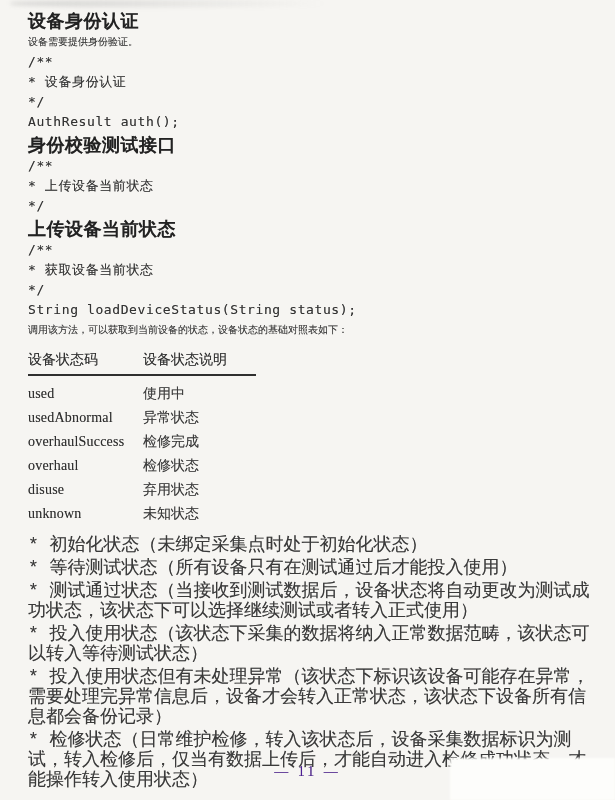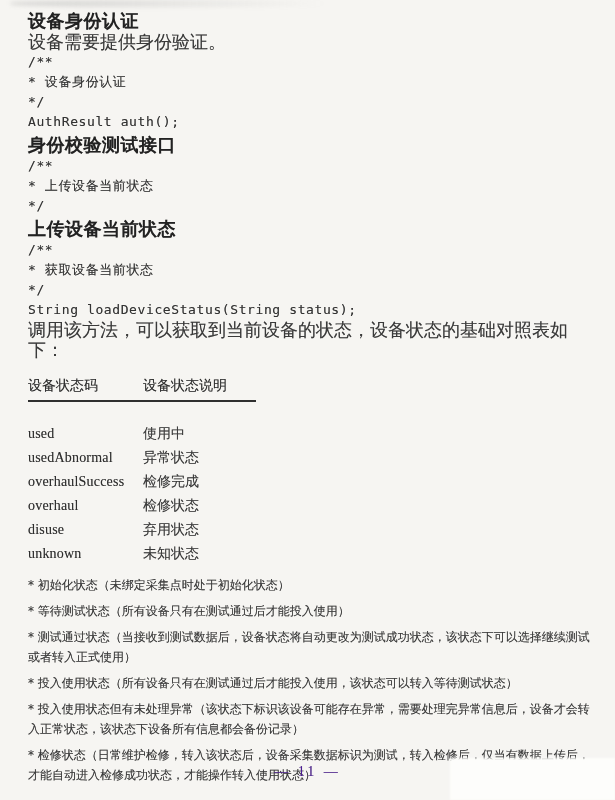--- a/index.html
+++ b/index.html
@@ -26,66 +26,67 @@
   }
   .hd {
     font-size: 18px;
     font-weight: 700;
     color: #222222;
     line-height: 22px;
     margin: 2px 0 0 0;
     letter-spacing: 0.5px;
   }
   .ln {
-    font-size: 18px;
+    font-size: 10px;
     line-height: 20px;
     margin: 0;
   }
   .code {
     font-family: "DejaVu Sans Mono", "Liberation Mono", monospace;
     font-size: 13px;
     line-height: 20px;
     letter-spacing: 0.6px;
     color: #333333;
     margin: 0;
     white-space: pre;
   }
   table.status-table {
     border-collapse: collapse;
-    margin-top: 17px;
+    margin-top: 11px;
     table-layout: fixed;
     width: 228px;
   }
   table.status-table th {
     text-align: left;
     font-weight: 400;
     font-size: 14px;
     color: #2e2e2e;
     padding: 0 0 5px 0;
     border-bottom: 2px solid #2f2f2f;
   }
   table.status-table th:first-child { width: 115px; }
   table.status-table td {
     padding: 0;
     height: 24px;
     vertical-align: middle;
     font-size: 14px;
   }
-  table.status-table tbody tr:first-child td { padding-top: 20px; }
+  table.status-table tbody tr:first-child td { padding-top: 6px; }
   td.code-cell {
     font-family: "Liberation Serif", "DejaVu Serif", serif;
     font-size: 15px;
     color: #2e2e2e;
     letter-spacing: 0.2px;
   }
   .bullets { margin-top: 9px; }
   .bullet {
-    font-size: 12px;
+    font-size: 18px;
     line-height: 20px;
-    margin: 6px 0 3px 0;
+    margin: 0 0 3px 0;
+    font-family: Liberation Mono, monospace;
   }
   .page-number {
     position: absolute;
     left: 0;
     right: 0;
     bottom: 20px;
     text-align: center;
     font-family: "Liberation Serif", "DejaVu Serif", serif;
     font-size: 14px;
     color: #4c1d95;
@@ -173,21 +174,21 @@
           <td class="code-cell">unknown</td>
           <td>未知状态</td>
         </tr>
       </tbody>
     </table>
 
     <div class="bullets">
       <p class="bullet">* 初始化状态（未绑定采集点时处于初始化状态）</p>
       <p class="bullet">* 等待测试状态（所有设备只有在测试通过后才能投入使用）</p>
       <p class="bullet">* 测试通过状态（当接收到测试数据后，设备状态将自动更改为测试成功状态，该状态下可以选择继续测试或者转入正式使用）</p>
-      <p class="bullet">* 投入使用状态（所有设备只有在测试通过后才能投入使用，该状态可以转入等待测试状态）</p>
+      <p class="bullet">* 投入使用状态（该状态下采集的数据将纳入正常数据范畴，该状态可以转入等待测试状态）</p>
       <p class="bullet">* 投入使用状态但有未处理异常（该状态下标识该设备可能存在异常，需要处理完异常信息后，设备才会转入正常状态，该状态下设备所有信息都会备份记录）</p>
       <p class="bullet">* 检修状态（日常维护检修，转入该状态后，设备采集数据标识为测试，转入检修后，仅当有数据上传后，才能自动进入检修成功状态，才能操作转入使用状态）</p>
     </div>
   </div>
 
   <div class="page-number">— 11 —</div>
   <div class="patch-bottom-right"></div>
 </div>
 
 </body></html>

